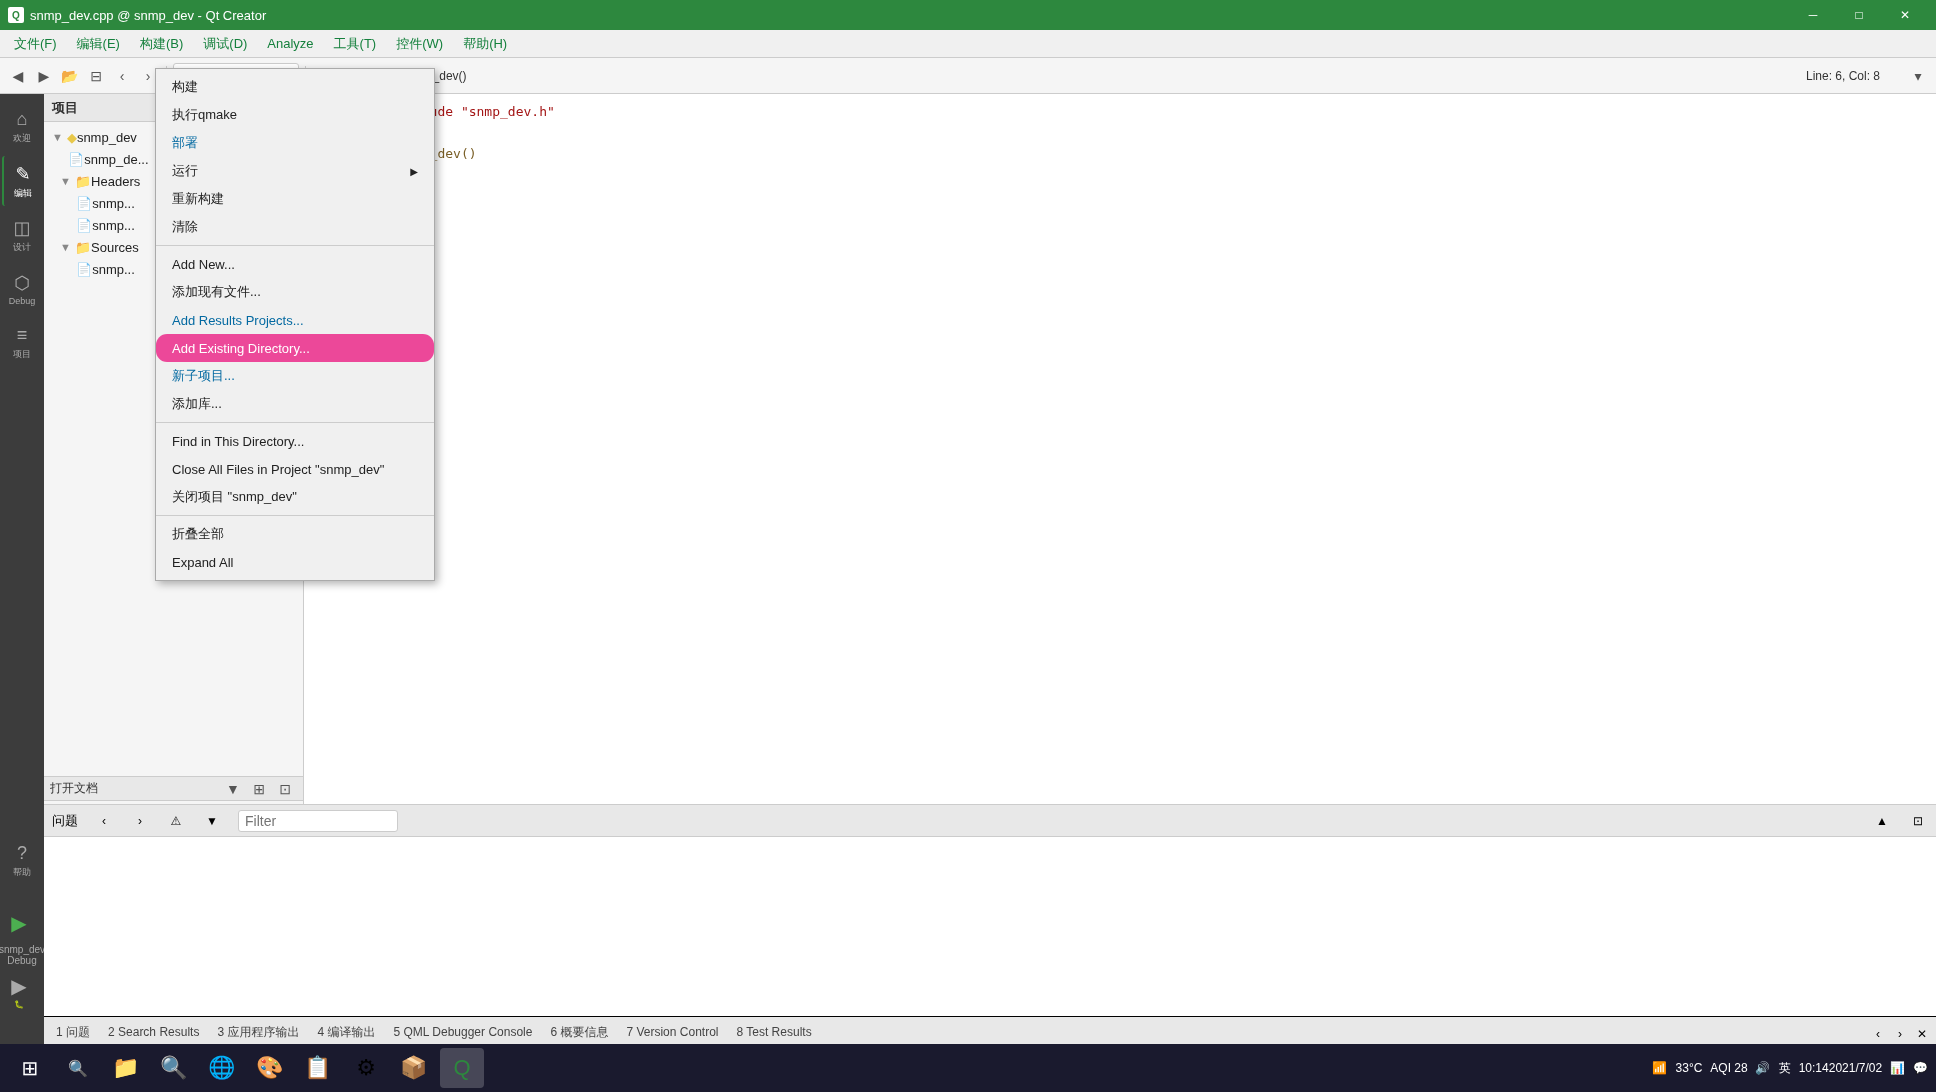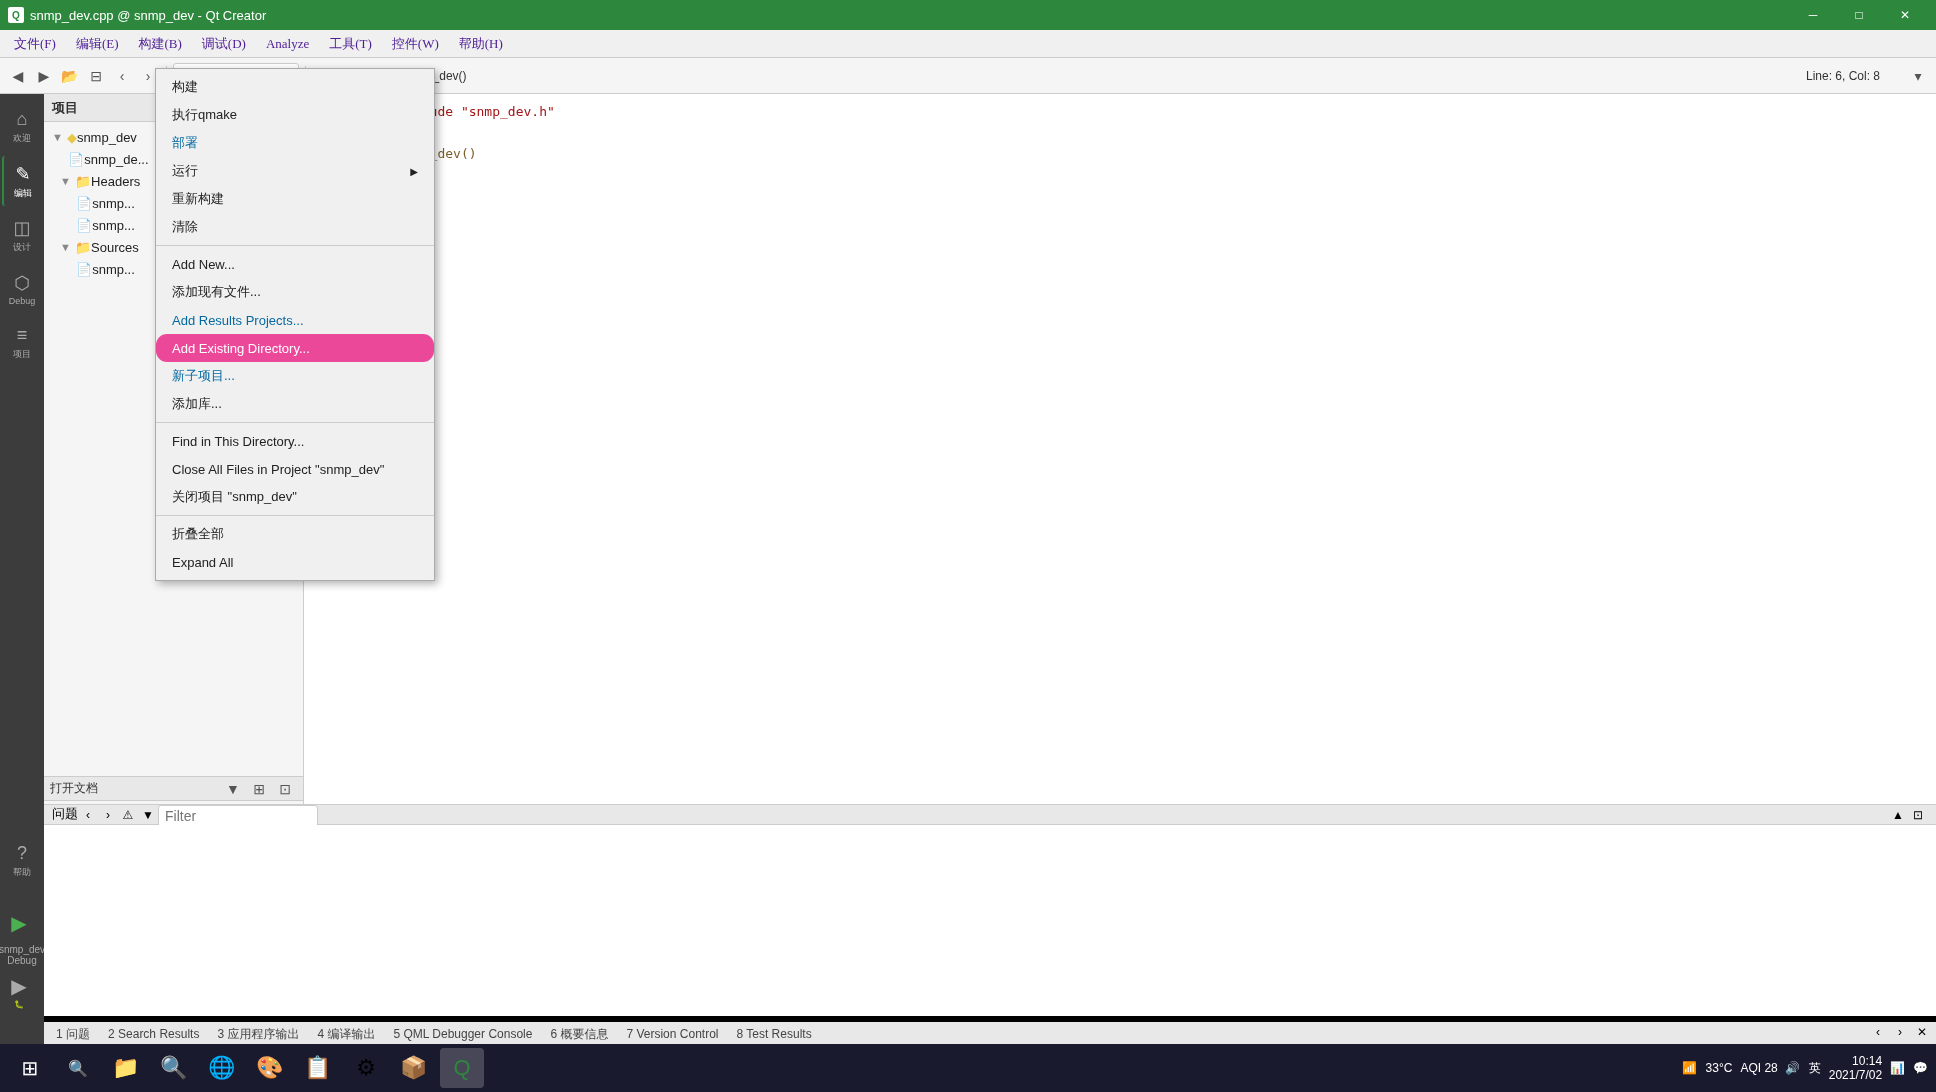--- a/index.html
+++ b/index.html
@@ -51,22 +51,21 @@
       display: flex;
       align-items: center;
       padding: 0 4px;
       border-bottom: 1px solid #ccc;
       font-size: 13px;
     }
     #menu-bar .menu-item {
       padding: 4px 10px;
       cursor: pointer;
       border-radius: 3px;
-      color: #4c1d95;
-      font-family: Liberation Serif, serif;
+      color: #15803d;
     }
 
     
     #toolbar {
       width: 100%;
       height: 36px;
       background: #f5f5f5;
       display: flex;
       align-items: center;
       padding: 0 6px;
@@ -306,27 +305,27 @@
       padding: 2px 8px;
       cursor: pointer;
       color: #444;
       white-space: nowrap;
       height: 24px;
       display: flex;
       align-items: center;
     }
 
     #problems-bar {
-      height: 20px;
+      height: 32px;
       background: #e8e8e8;
       border-bottom: 1px solid #ccc;
       display: flex;
-      align-items: flex-start;
+      align-items: center;
       padding: 0 8px;
-      gap: 0;
+      gap: 16px;
     }
     .problems-btn {
       width: 20px; height: 20px;
       display: flex; align-items: center; justify-content: center;
       cursor: pointer; font-size: 12px; border-radius: 2px;
     }
 
     #line-info {
       margin-left: auto;
       font-size: 12px;
@@ -537,21 +536,21 @@
     <div class="problems-btn">›</div>
     <div class="problems-btn">⚠</div>
     <div class="problems-btn">▼</div>
     <input type="text" style="height: 22px; padding: 0px 6px; font-size: 14px; border: 1px solid rgb(204, 204, 204); border-radius: 3px; width: 160px;" placeholder="Filter">
     <div class="problems-btn" style="margin-left:auto;">▲</div>
     <div class="problems-btn">⊡</div>
   </div>
   <div style="flex:1;background:#fff;"></div>
 </div>
 
-<div id="bottom-tabs" style="position:absolute;bottom:48px;left:44px;right:0;height:28px;display:flex;align-items:flex-start;background:#e8e8e8;border-top:6px solid #000000;">
+<div id="bottom-tabs" style="position:absolute;bottom:48px;left:44px;right:0;height:28px;display:flex;align-items:flex-end;background:#e8e8e8;border-top:1px solid #000000;">
   <div class="bottom-tab">1 问题</div>
   <div class="bottom-tab">2 Search Results</div>
   <div class="bottom-tab">3 应用程序输出</div>
   <div class="bottom-tab">4 编译输出</div>
   <div class="bottom-tab">5 QML Debugger Console</div>
   <div class="bottom-tab">6 概要信息</div>
   <div class="bottom-tab">7 Version Control</div>
   <div class="bottom-tab">8 Test Results</div>
   <div class="problems-btn" style="margin-left:auto;">‹</div>
   <div class="problems-btn">›</div>
@@ -591,20 +590,20 @@
   </div>
   <div class="taskbar-app active">
     <span class="taskbar-app-icon" style="color:#2d883e;">Q</span>
   </div>
   <div id="taskbar-right">
     <span>📶</span>
     <span>33°C</span>
     <span>AQI 28</span>
     <span>🔊</span>
     <span>英</span>
-    <div style="display:flex;flex-direction:column;align-items:flex-end;">
+    <div style="display:flex;flex-direction:row;align-items:flex-end;">
       <span>10:14</span>
       <span>2021/7/02</span>
     </div>
     <span>📊</span>
     <span>💬</span>
   </div>
 </div>
 
 </body></html>

